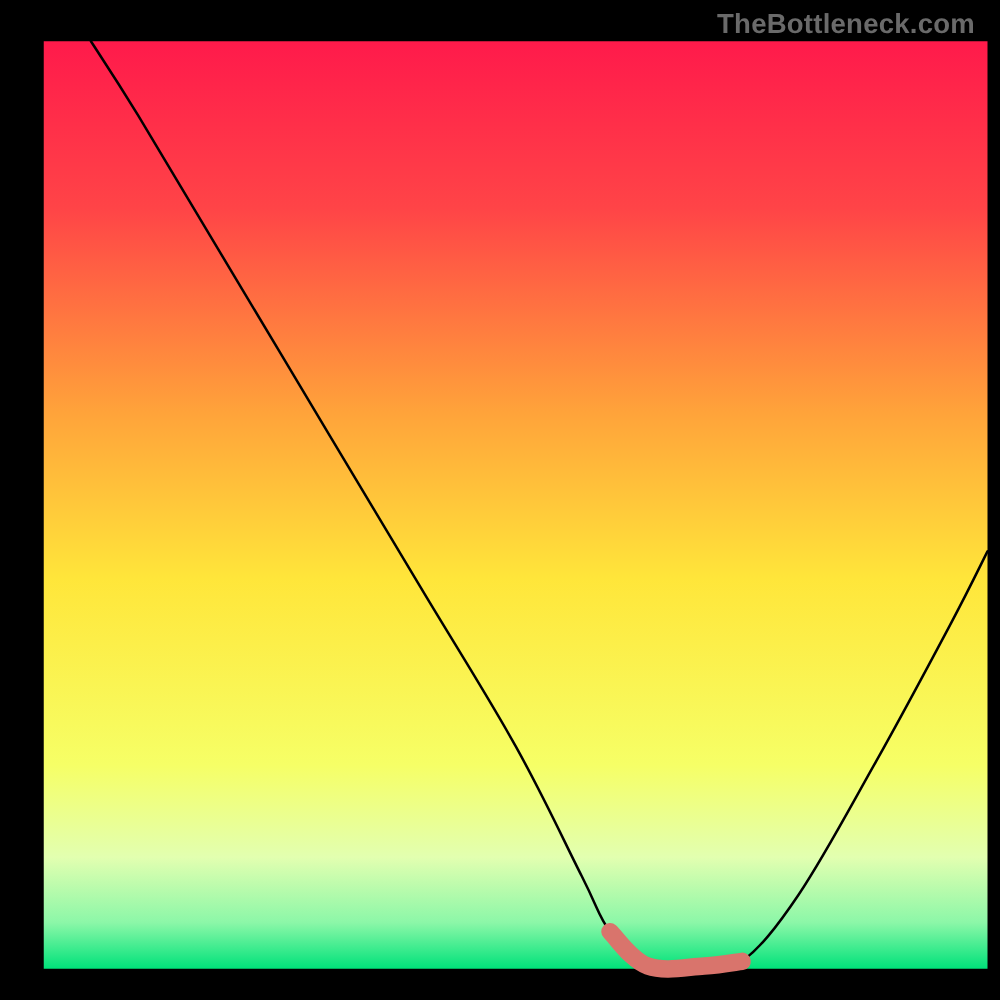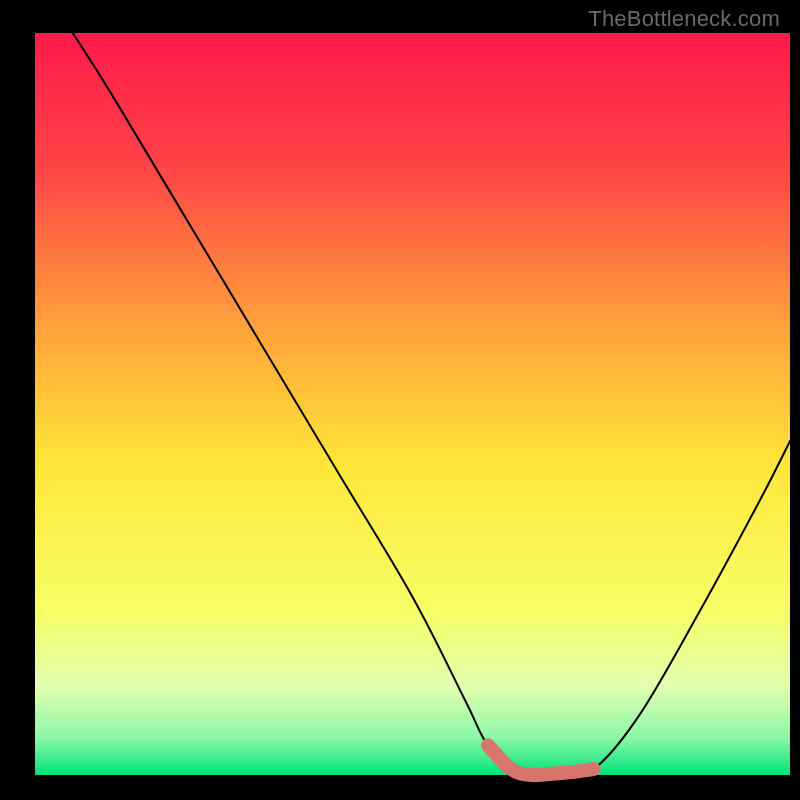--- a/index.html
+++ b/index.html
@@ -18,21 +18,21 @@
   }
   svg {
     display: block;
   }
   .watermark {
     position: absolute;
     top: 6px;
     right: 20px;
     color: #6a6a6a;
     font-size: 22px;
-    font-weight: 400;
+    font-weight: 700;
     letter-spacing: 0.2px;
     user-select: none;
   }
 </style>
 </head>
 <body>
 
 <div class="chart-wrap">
   <div class="watermark">TheBottleneck.com</div>
   <svg id="chart-svg" width="800" height="800" viewBox="0 0 800 800">

